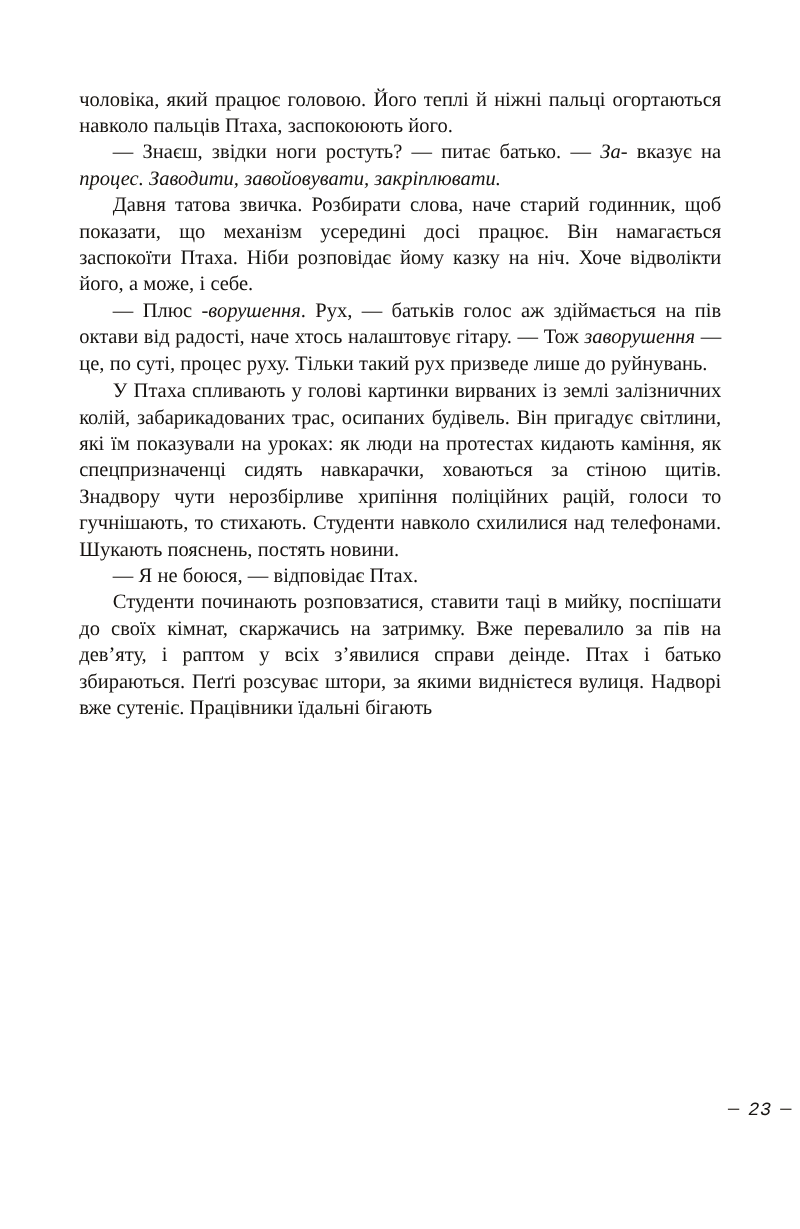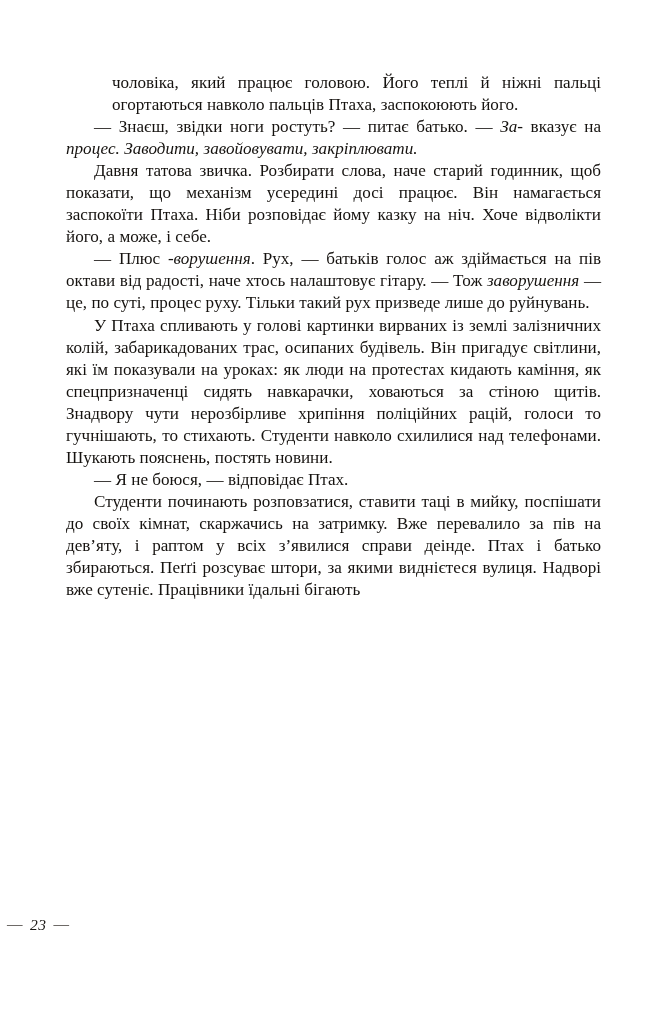--- a/index.html
+++ b/index.html
@@ -35,34 +35,33 @@
     text-align: justify;
     text-justify: inter-word;
     text-indent: 28px;
     hyphens: manual;
     -webkit-hyphens: manual;
     word-spacing: 0.1px;
   }
 
   .para.no-indent {
     text-indent: 0;
-    margin-left: 46px;
   }
 
   .para em {
     margin-top: 19px;
   }
 
   .folio {
     position: absolute;
     left: 0;
     right: 0;
     top: 916px;
-    text-align: left;
-    font-family: Liberation Serif, serif;
+    text-align: right;
+    font-family: Liberation Mono, monospace;
     font-size: 15.5px;
     font-style: italic;
     color: #1a1714;
     letter-spacing: 0.5px;
   }
 
   .folio .rule {
     display: inline-block;
     font-style: normal;
     color: #3a3530;

